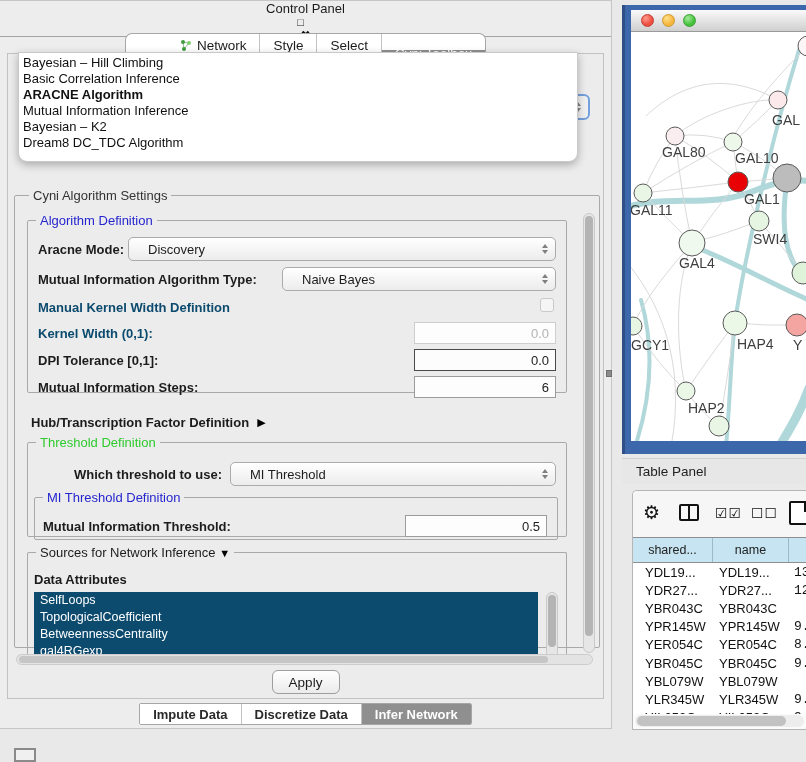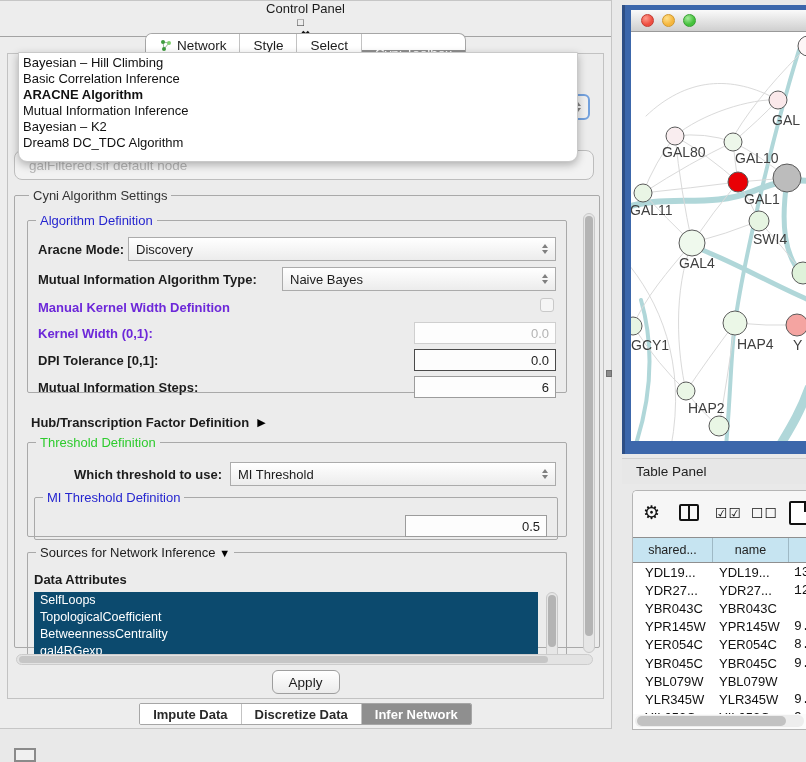--- a/index.html
+++ b/index.html
@@ -12,21 +12,21 @@
   
   .cp-window { position:absolute; left:0; top:6; width:612px; height:729px;
     background:#ededed; border:1px solid #c6c6c6; border-left:none; }
   .cp-titlebar { height:36px; display:flex; align-items:center; padding:0 12px;
     font-size:13px; border-bottom:1px solid #a3a3a3;flex-direction:column; }
   .cp-titlebar .spacer { flex:1; }
   .cp-float { font-size:11px; color:#222; margin-right:10px; cursor:default; }
   .cp-close { font-size:12px; font-weight:bold; color:#111; cursor:default; }
   .cp-tabs { position:absolute; left:0; top:32px; width:100%; display:flex; justify-content:center; }
   .tab-strip { display:flex; border:1px solid #a6a6a6; border-bottom:none;
-    border-radius:7px 7px 0 0; overflow:hidden; background:#fff; height:24px; }
+    border-radius:7px 7px 0 0; overflow:hidden; background:#fff; height:24px;padding-left:40px; }
   .tab { display:flex; align-items:center; gap:5px; padding:0 13px; font-size:13.5px;
     color:#1c1c1c; border-right:1px solid #c3c3c3; background:#fff; }
   .tab:last-child { border-right:none; }
   .tab.selected { background:#8f8f8f; color:#fff;margin-top:16px; }
   
   .cp-content { position:absolute; left:7px; top:52px; width:597px; height:646px;
     background:#ececec; border:1px solid #c2c2c2; }
   
   .ghost-bar { position:absolute; left:6px; top:96px; width:580px; height:30px;
     background:#f2f2f2; border:1px solid #bdbdbd; border-radius:8px; z-index:1;
@@ -46,24 +46,24 @@
   .settings-fs { left:6px; top:134px; width:586px; height:460px; }
   .settings-fs > legend { color:#333; margin-left:14px; }
   .algodef-fs { left:12px; top:10px; width:540px; height:180px; }
   .algodef-fs > legend, .midef-fs > legend { color:#2525cf; }
   .thresh-fs { left:12px; top:232px; width:540px; height:102px; }
   .thresh-fs > legend { color:#2ecb2e; }
   .midef-fs { left:6px; top:40px; width:524px; height:50px; }
   .sources-fs { left:12px; top:342px; width:540px; height:114px; border-bottom:none; }
   .sources-fs > legend { color:#1c1c1c; }
   .flabel { position:absolute; left:10px; font-weight:bold; font-size:13px; white-space:nowrap; }
-  .flabel.dim, .dim { color:#6d28d9;text-align:center; }
+  .flabel.dim, .dim { color:#0c4a6e;text-align:center; }
   .combo { position:absolute; height:24px; background:linear-gradient(#ffffff,#ececec);
-    border:1px solid #ababab; border-radius:0; display:flex; align-items:center;
-    font-size:13px; padding-left:7px; }
+    border:1px solid #ababab; border-radius:5px; display:flex; align-items:center;
+    font-size:13px; padding-left:19px; }
   .spin { position:absolute; right:7px; top:50%; transform:translateY(-50%);
     display:flex; flex-direction:column; gap:2px; }
   .tri-up { width:0; height:0; border-left:3.5px solid transparent; border-right:3.5px solid transparent; border-bottom:4.5px solid #7f7f7f; }
   .tri-dn { width:0; height:0; border-left:3.5px solid transparent; border-right:3.5px solid transparent; border-top:4.5px solid #7f7f7f; }
   .tfield { position:absolute; width:142px; height:22px; background:#fdfdfd;
     border:1px solid #9c9c9c; display:flex; align-items:center; justify-content:flex-end;
     padding-right:6px; font-size:13px; }
   .tfield.disabled { border-color:#cfcfcf; color:#b3b3b3; }
   .tfield.strong { border-color:#4a4a4a; }
   .cb { position:absolute; width:14px; height:14px; border:1px solid #c9c9c9; border-radius:3px; background:#f5f5f5; }
@@ -176,23 +176,20 @@
   </div>
 
   <div class="cp-content">
 
     <div class="ghost-focus">
       <span class="spin">
           <span class="tri-up"></span>
           <span class="tri-dn"></span>
         </span>
     </div>
-    <div class="ghost-bar">
-      <span>galFiltered.sif default node</span>
-    </div>
 
     <div class="algo-dropdown">
       <div id="dd-items">
           <div class="dd-item">Bayesian – Hill Climbing</div>
           <div class="dd-item">Basic Correlation Inference</div>
           <div class="dd-item bold">ARACNE Algorithm</div>
           <div class="dd-item">Mutual Information Inference</div>
           <div class="dd-item">Bayesian – K2</div>
           <div class="dd-item">Dream8 DC_TDC Algorithm</div>
         </div>
@@ -239,20 +236,21 @@
         <span class="flabel" style="left:46px; top:17px">Which threshold to use:</span>
         <div class="combo" style="left:202px; right:10px; top:12px">
           <span>MI Threshold</span>
           <span class="spin">
               <span class="tri-up"></span>
               <span class="tri-dn"></span>
             </span>
         </div>
         <fieldset class="midef-fs">
           <legend>MI Threshold Definition</legend>
+          <span class="flabel" style="left:8px; top:14px">Mutual Information Threshold:</span>
           <div class="tfield" style="right:10px; top:10px">0.5</div>
         </fieldset>
       </fieldset>
 
       <fieldset class="sources-fs">
         <legend>
           <span>Sources for Network Inference</span>
           <span class="caret">▼</span>
         </legend>
         <span class="attr-label">Data Attributes</span>

